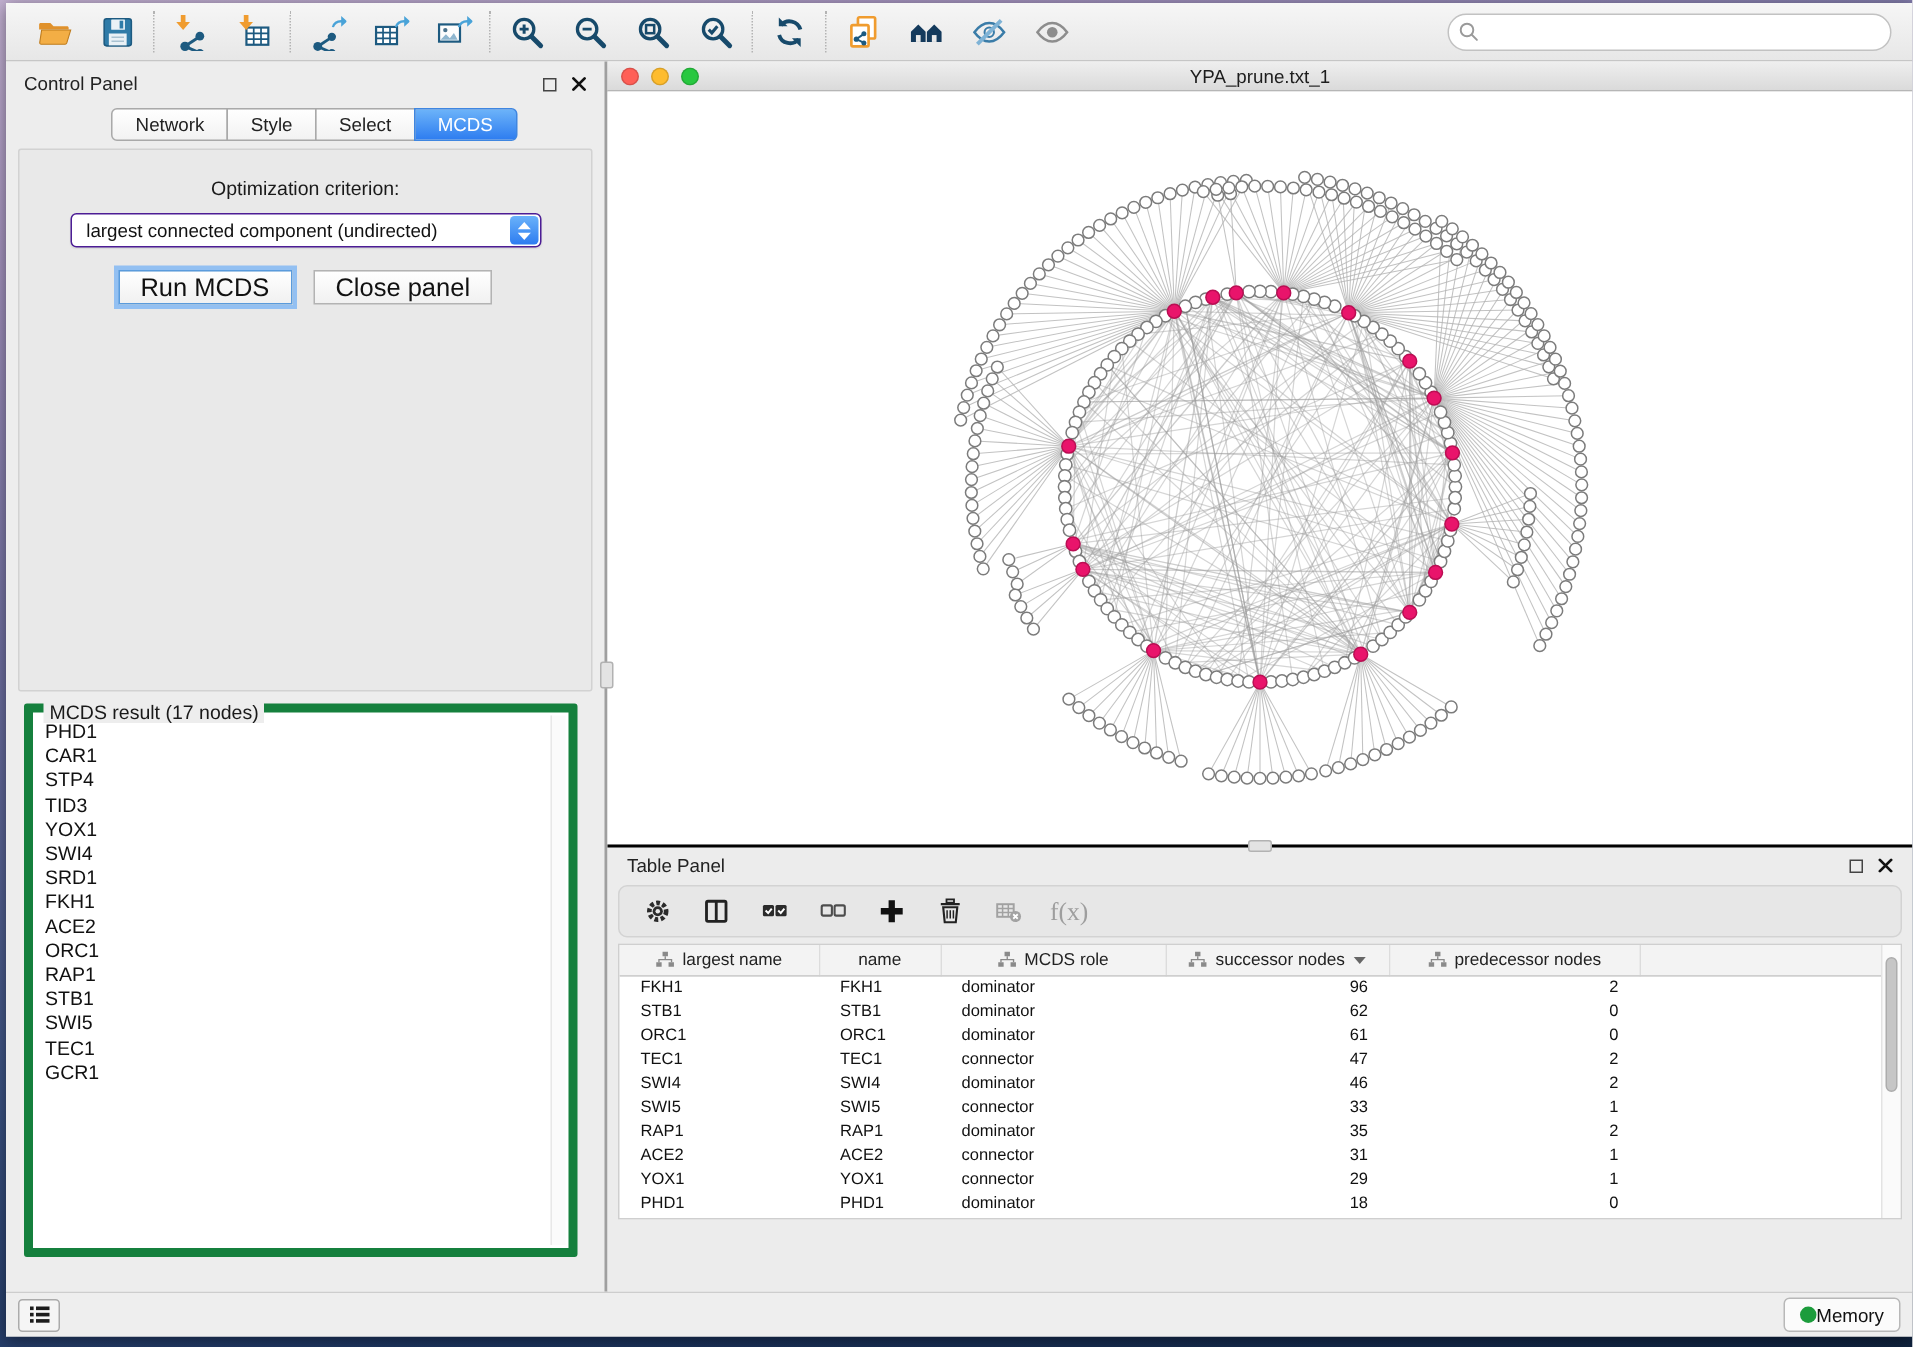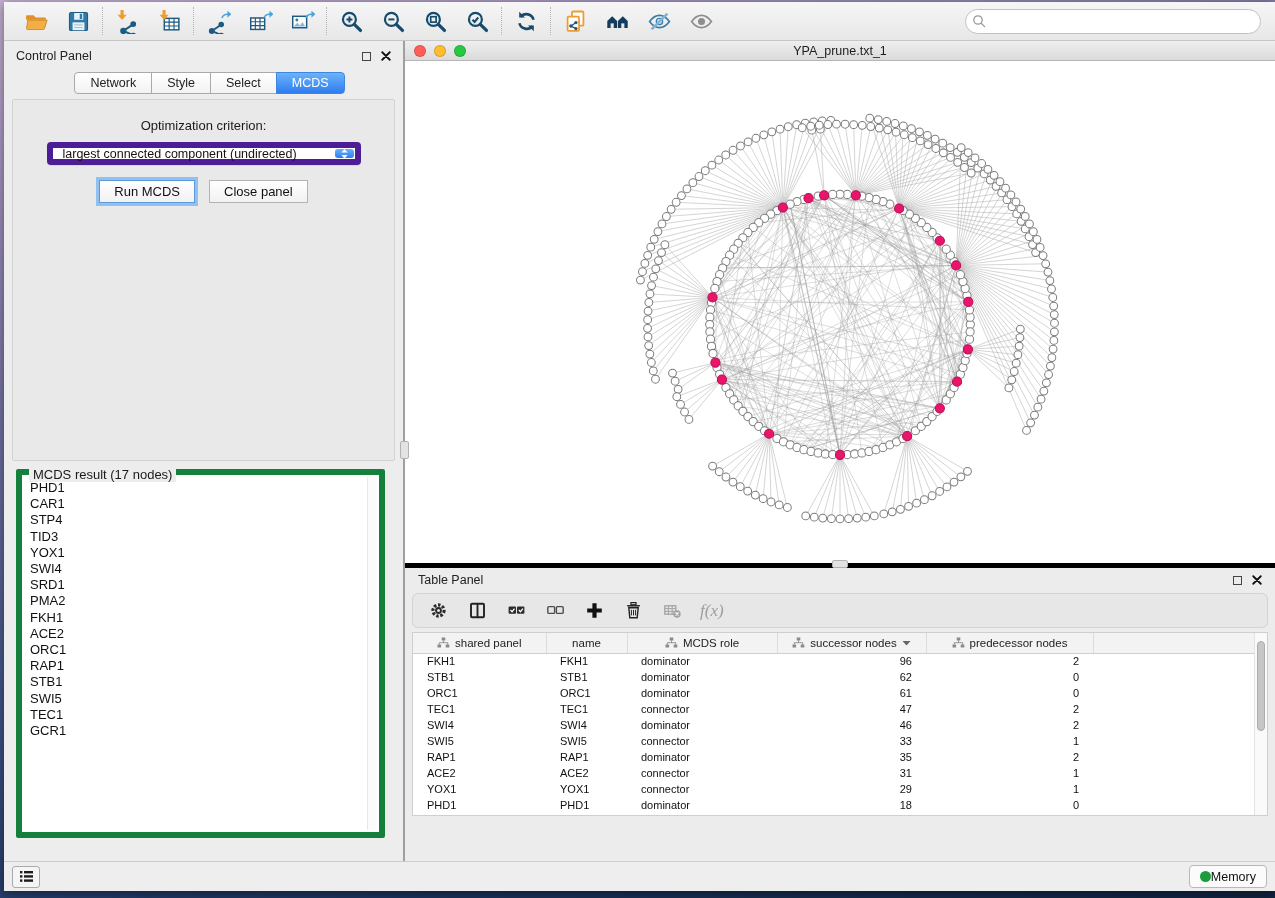--- a/index.html
+++ b/index.html
@@ -41,29 +41,29 @@
   .seg-btn { border:1px solid #a9a9a9; background:linear-gradient(#ffffff,#f2f2f2);
     font-size:12.5px; color:#222; padding:3px 15px; margin-left:-1px; cursor:default; }
   .seg-btn:first-child { border-top-left-radius:4px; border-bottom-left-radius:4px; margin-left:0; }
   .seg-btn:last-child { border-top-right-radius:4px; border-bottom-right-radius:4px; }
   .seg-btn.sel { background:linear-gradient(#6cb3f9,#2e7df0); border-color:#3f86e0; color:#fff; }
 
   .cp-card { position:absolute; top:58px; left:8px; right:8px; height:362px;
     background:#e9e9e9; border:1px solid #d2d2d2; border-radius:2px; }
   .opt-label { text-align:center; margin-top:18px; font-size:13px; color:#1a1a1a; }
   .dropdown { width:314px; height:23px; margin:9px auto 0; background:#fff;
-    border:6px solid #4c1d95; border-radius:4px; position:relative;
+    border:1px solid #4c1d95; border-radius:4px; position:relative;
     display:flex; align-items:center; box-shadow:0 1px 1px rgba(0,0,0,.08); }
   .dropdown-value { font-size:12.5px; padding-left:10px; color:#111; }
   .dropdown-stepper { position:absolute; right:1px; top:1px; bottom:1px; width:19px;
     border-radius:3px; background:linear-gradient(#6ab2fa,#2d7cf0);
     display:flex; flex-direction:column; align-items:center; justify-content:center; gap:2px; }
   .dropdown-stepper svg { width:9px; height:5px; display:block; }
   .cp-buttons { display:flex; justify-content:center; gap:14px; margin-top:15px; }
-  .btn { height:23px; padding:0 14px; font-size:13px; color:#111;
+  .btn { height:23px; padding:0 14px; font-size:17px; color:#111;
     border:1px solid #b3b3b3; border-radius:0; background:linear-gradient(#ffffff,#f1f1f1);
     cursor:default; font-family:"Liberation Sans",sans-serif; }
   .btn.focused { box-shadow:0 0 0 3px rgba(77,158,250,.55); border-color:#5a9bdc; }
 
   .groupbox { position:absolute; top:428px; left:12px; right:18px; bottom:23px;
     background:#fff; border:6px solid #15803d; border-radius:2px; }
   .groupbox-legend { position:absolute; top:-8px; left:7px; background:#ededed;
     padding:0 4px; font-size:13px; color:#1a1a1a; }
   .mcds-list { position:absolute; top:5px; left:4px; right:14px; bottom:4px;
     overflow:hidden; list-style:none; }
@@ -80,29 +80,29 @@
     border-bottom:1px solid #b6b6b6; position:relative; display:flex; align-items:center; justify-content:center; }
   .lights { position:absolute; left:9px; top:4px; display:flex; gap:8px; }
   .light { width:12px; height:12px; border-radius:50%; border:0.5px solid rgba(0,0,0,.15); }
   .net-title { font-size:12.5px; color:#1d1d1d; }
   .net-canvas { flex:1; background:#fff; position:relative; }
   .net-canvas svg { position:absolute; inset:0; }
   .h-grip { position:absolute; bottom:-5px; left:50%; margin-left:-8px; width:16px; height:8px; z-index:5;
     background:#e3e3e3; border:1px solid #b2b2b2; border-radius:2px; }
 
   
-  .table-panel { flex:1; border-top:5px solid #000000; background:#ececec;
+  .table-panel { flex:1; border-top:2px solid #000000; background:#ececec;
     display:flex; flex-direction:column; position:relative; }
   .tp-titlebar { height:24px; display:flex; align-items:center; padding:0 13px; }
   .tp-title { font-size:12.5px; color:#222; }
   .tp-toolbar { margin:1px 7px 4px; height:35px; background:#e7e7e7; border:1px solid #d3d3d3;
     border-radius:6px; display:flex; align-items:center; gap:17px; padding-left:14px; }
   .tp-btn { width:22px; height:22px; display:flex; align-items:center; justify-content:center; cursor:default; }
   .tp-btn svg { width:19px; height:19px; }
-  .fx-label { font-size:17px; font-family:"Liberation Serif",serif; font-style:italic; color:#9e9e9e; }
+  .fx-label { font-size:17px; font-family:"Liberation Serif",serif; color:#9e9e9e; }
   .tbl-wrap { margin:0 7px; height:184px; background:#fff; border:1px solid #cfcfcf; position:relative; overflow:hidden; }
   table.grid { border-collapse:collapse; table-layout:fixed; width:calc(100% - 13px); }
   table.grid th { height:20px; background:#f3f3f3; border-bottom:1px solid #cfcfcf; border-right:1px solid #dcdcdc;
     font-weight:normal; font-size:11.5px; color:#222; white-space:nowrap; overflow:hidden; }
   .th-inner { display:flex; align-items:center; justify-content:center; gap:5px; padding:0 4px; }
   .th-inner svg { flex:0 0 auto; }
   table.grid td { height:16px; font-size:11px; color:#111; white-space:nowrap; overflow:hidden; padding:0 14px; }
   td.num { text-align:right; }
   .tbl-scroll { position:absolute; top:0; right:0; bottom:0; width:13px; background:#fafafa; border-left:1px solid #e3e3e3; }
   .tbl-thumb { position:absolute; left:2px; right:2px; top:8px; height:90px;
@@ -330,21 +330,20 @@
         <div class="groupbox">
           <span class="groupbox-legend">MCDS result (17 nodes)</span>
           <ul class="mcds-list" id="mcds-list">
               <li>PHD1</li>
               <li>CAR1</li>
               <li>STP4</li>
               <li>TID3</li>
               <li>YOX1</li>
               <li>SWI4</li>
               <li>SRD1</li>
-              <li>PMA2</li>
               <li>FKH1</li>
               <li>ACE2</li>
               <li>ORC1</li>
               <li>RAP1</li>
               <li>STB1</li>
               <li>SWI5</li>
               <li>TEC1</li>
               <li>GCR1</li>
             </ul>
           <div class="list-scroll"></div>
@@ -1174,21 +1173,21 @@
                     <th>
                       <span class="th-inner">
                         <svg width="13" height="12" viewBox="0 0 13 12">
   <g fill="#8a8a8a">
                             <rect x="4.7" y="0.5" width="3.6" height="3"></rect>
                             <rect x="0.5" y="7.5" width="3.6" height="3"></rect>
                             <rect x="8.7" y="7.5" width="3.6" height="3"></rect>
                           </g>
   <path d="M6.5 3.5v2.2M2.3 7.5V5.7h8.4v1.8" fill="none" stroke="#8a8a8a" stroke-width="0.9"></path>
                         </svg>
-                        <span>shared panel</span>
+                        <span>largest name</span>
                       </span>
                     </th>
                     <th>
                       <span class="th-inner">
                         <span>name</span>
                       </span>
                     </th>
                     <th>
                       <span class="th-inner">
                         <svg width="13" height="12" viewBox="0 0 13 12">

